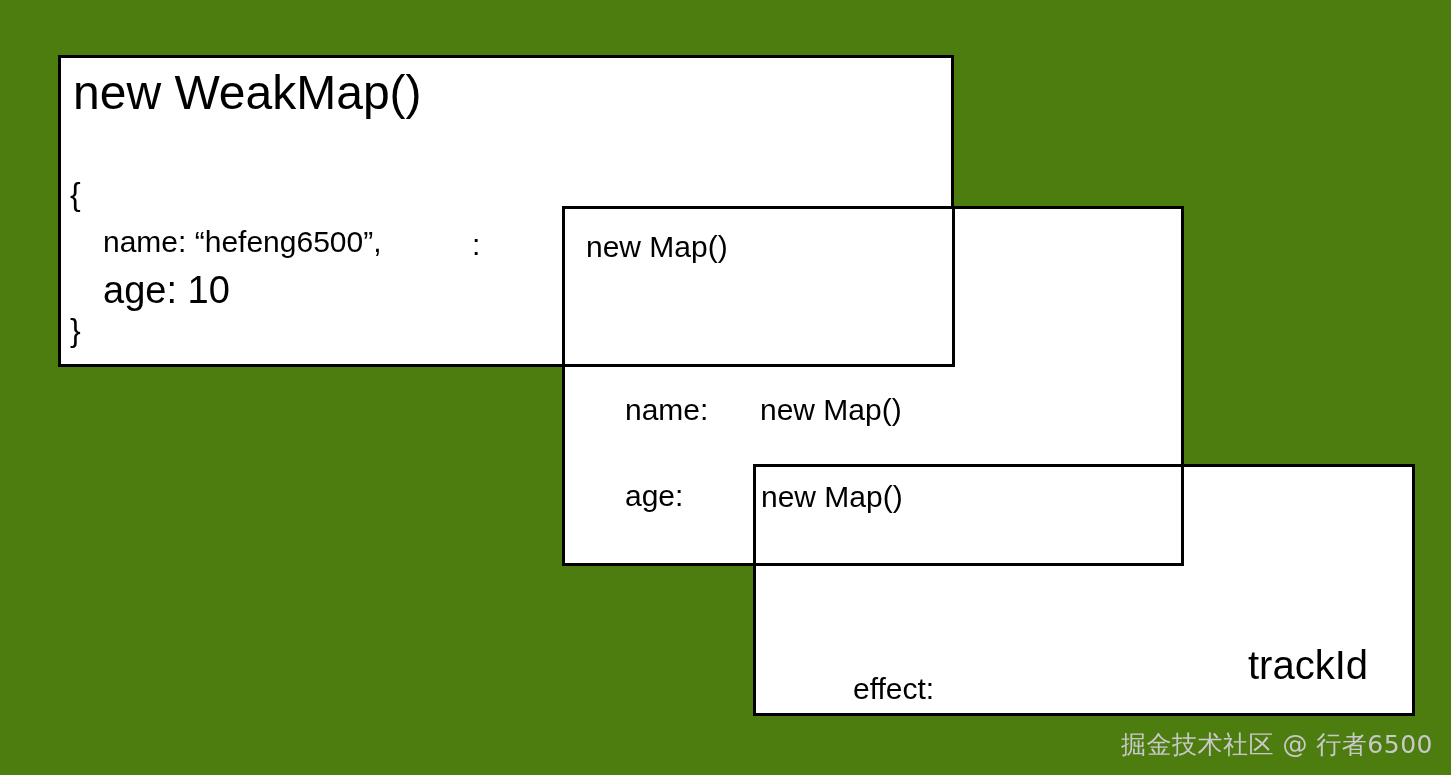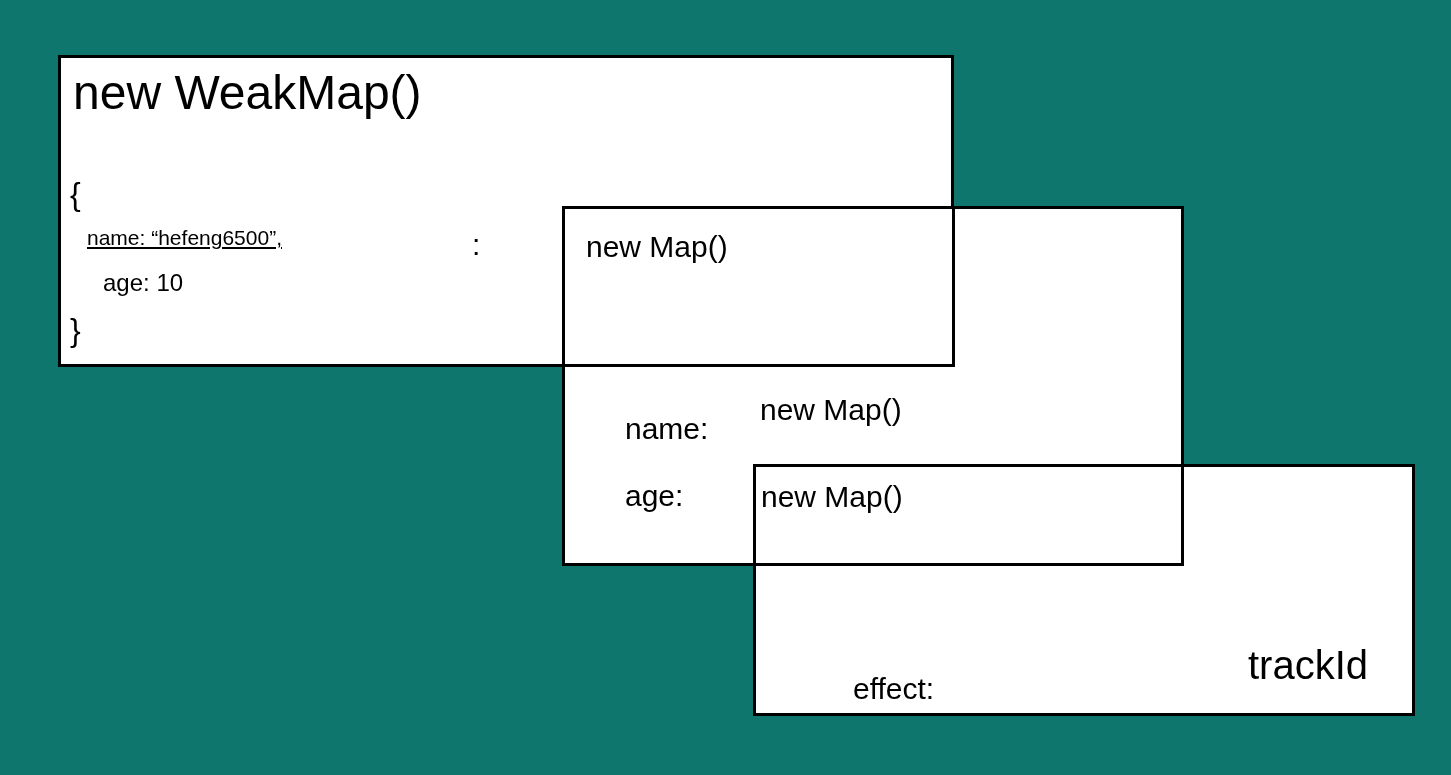--- a/index.html
+++ b/index.html
@@ -9,21 +9,21 @@
   }
   body {
     font-family: "Liberation Sans", "DejaVu Sans", sans-serif;
     color: #000000;
     -webkit-font-smoothing: antialiased;
   }
   #canvas {
     position: relative;
     width: 1451px;
     height: 775px;
-    background: #0f766e;
+    background: #4d7c0f;
     overflow: hidden;
     text-align: center;
   }
 
   
   .box {
     position: absolute;
     background: #ffffff;
     border: 3px solid #000000;
     box-sizing: border-box;
@@ -82,30 +82,29 @@
     font-size: 48px;
     z-index: 60;
   }
   .t-brace-open {
     left: 70px;
     top: 178px;
     font-size: 32px;
     z-index: 60;
   }
   .t-name-line {
-    left: 87px;
+    left: 103px;
     top: 227px;
-    font-size: 21px;
-    z-index: 60;
-    text-decoration: underline;
+    font-size: 30px;
+    z-index: 60;
   }
   .t-age-line {
     left: 103px;
     top: 271px;
-    font-size: 24px;
+    font-size: 38px;
     z-index: 60;
   }
   .t-brace-close {
     left: 70px;
     top: 314px;
     font-size: 32px;
     z-index: 60;
   }
   .t-weakmap-colon {
     left: 472px;
@@ -118,21 +117,20 @@
     left: 586px;
     top: 232px;
     font-size: 30px;
     z-index: 60;
   }
   .t-key-name {
     left: 625px;
     top: 395px;
     font-size: 30px;
     z-index: 60;
-    margin-top: 19px;
   }
   .t-val-name {
     left: 760px;
     top: 395px;
     font-size: 30px;
     z-index: 60;
   }
   .t-key-age {
     left: 625px;
     top: 481px;
@@ -204,14 +202,15 @@
 
   <div class="box box-dep"></div>
   <div class="box box-dep-header"></div>
 
   <div class="txt t-dep-title">new Map()</div>
 
   <div class="txt t-key-effect">effect:</div>
 
   <div class="txt t-val-trackid">trackId</div>
 
+  <div class="watermark">掘金技术社区 @ 行者6500</div>
 
 </div>
 
 </body></html>

